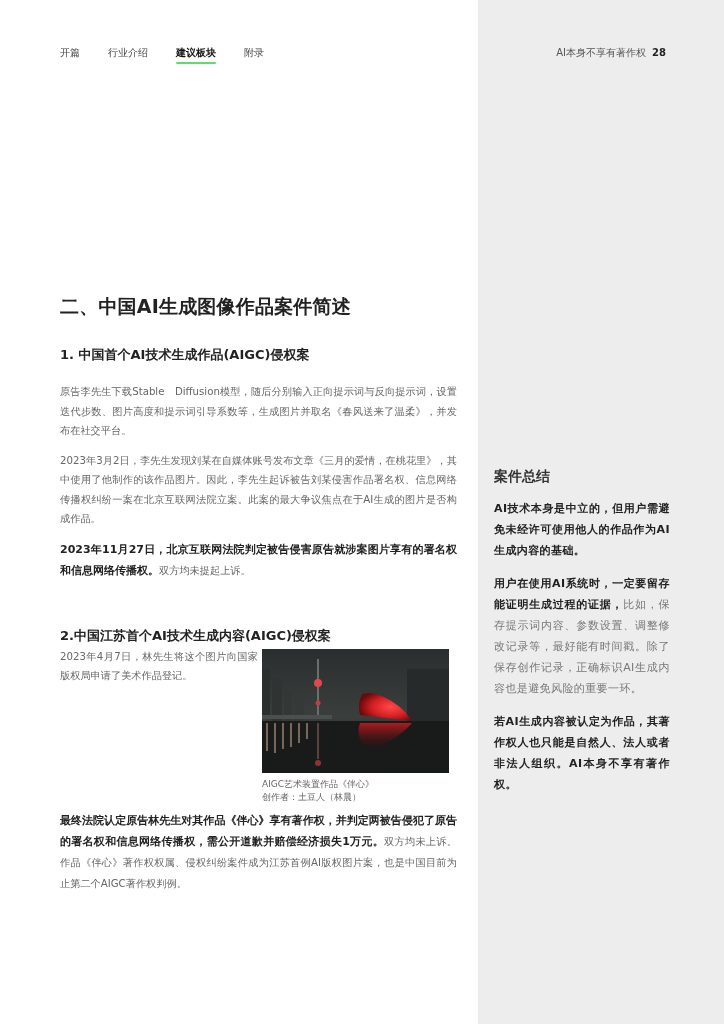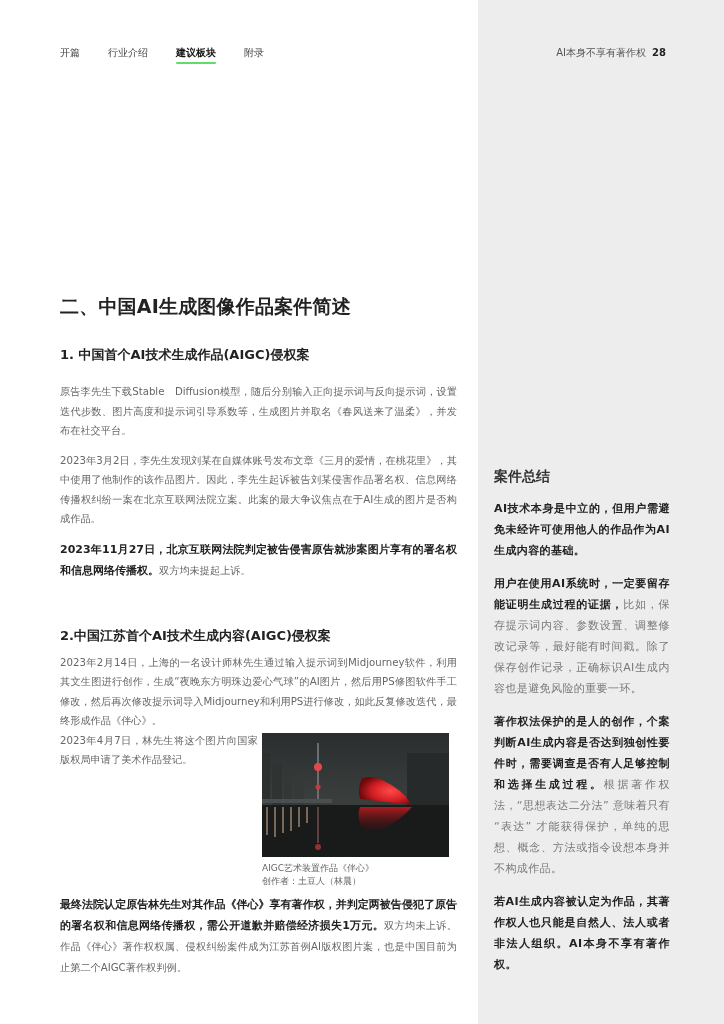--- a/index.html
+++ b/index.html
@@ -52,21 +52,20 @@
 
   <section>
     <h2 class="h3" style="margin-top:24px;">1. 中国首个AI技术生成作品(AIGC)侵权案</h2>
     <p class="p" style="margin-top:16px;">原告李先生下载Stable　Diffusion模型，随后分别输入正向提示词与反向提示词，设置迭代步数、图片高度和提示词引导系数等，生成图片并取名《春风送来了温柔》，并发布在社交平台。</p>
     <p class="p" style="margin-top:10px;">2023年3月2日，李先生发现刘某在自媒体账号发布文章《三月的爱情，在桃花里》，其中使用了他制作的该作品图片。因此，李先生起诉被告刘某侵害作品署名权、信息网络传播权纠纷一案在北京互联网法院立案。此案的最大争议焦点在于AI生成的图片是否构成作品。</p>
     <p class="p-strong" style="margin-top:10px;"><span>2023年11月27日，北京互联网法院判定被告侵害原告就涉案图片享有的署名权和信息网络传播权。</span><span class="normal">双方均未提起上诉。</span></p>
   </section>
 
   <section>
     <h2 class="h3" style="margin-top:44px;">2.中国江苏首个AI技术生成内容(AIGC)侵权案</h2>
-    <p class="p" style="margin-top:6px;">2023年2月14日，上海的一名设计师林先生通过输入提示词到Midjourney软件，利用其文生图进行创作，生成“夜晚东方明珠边爱心气球”的AI图片，然后用PS修图软件手工修改，然后再次修改提示词导入Midjourney和利用PS进行修改，如此反复修改迭代，最终形成作品《伴心》。</p>
 
     <div class="case2-row">
       <div class="case2-left">
         <p class="p">2023年4月7日，林先生将这个图片向国家版权局申请了美术作品登记。</p>
       </div>
       <figure class="figure">
         <div class="fig-img">
           <svg width="187" height="124" viewBox="0 0 187 124">
             <defs>
               <linearGradient id="sky" x1="0" y1="0" x2="0" y2="1">
@@ -117,15 +116,14 @@
     </div>
 
     <p class="p-strong" style="margin-top:6px;"><span>最终法院认定原告林先生对其作品《伴心》享有著作权，并判定两被告侵犯了原告的署名权和信息网络传播权，需公开道歉并赔偿经济损失1万元。</span><span class="normal">双方均未上诉。作品《伴心》著作权权属、侵权纠纷案件成为江苏首例AI版权图片案，也是中国目前为止第二个AIGC著作权判例。</span></p>
   </section>
 </main>
 
 <aside class="side">
   <h3 class="title">案件总结</h3>
   <p class="block"><b>AI技术本身是中立的，但用户需避免未经许可使用他人的作品作为AI生成内容的基础。</b><span></span></p>
   <p class="block"><b>用户在使用AI系统时，一定要留存能证明生成过程的证据，</b><span>比如，保存提示词内容、参数设置、调整修改记录等，最好能有时间戳。除了保存创作记录，正确标识AI生成内容也是避免风险的重要一环。</span></p>
-  <p class="block"><b>著作权法保护的是人的创作，个案判断AI生成内容是否达到独创性要件时，需要调查是否有人足够控制和选择生成过程。</b><span>根据著作权法，“思想表达二分法” 意味着只有 “表达” 才能获得保护，单纯的思想、概念、方法或指令设想本身并不构成作品。</span></p>
   <p class="block"><b>若AI生成内容被认定为作品，其著作权人也只能是自然人、法人或者非法人组织。AI本身不享有著作权。</b><span></span></p>
 </aside>
 
 </body></html>

